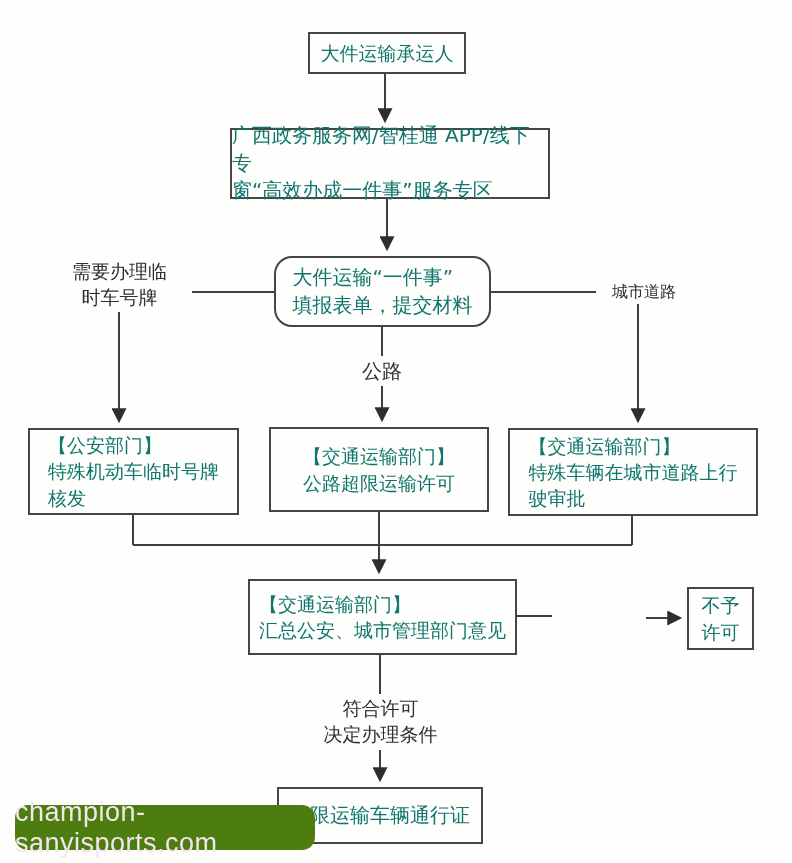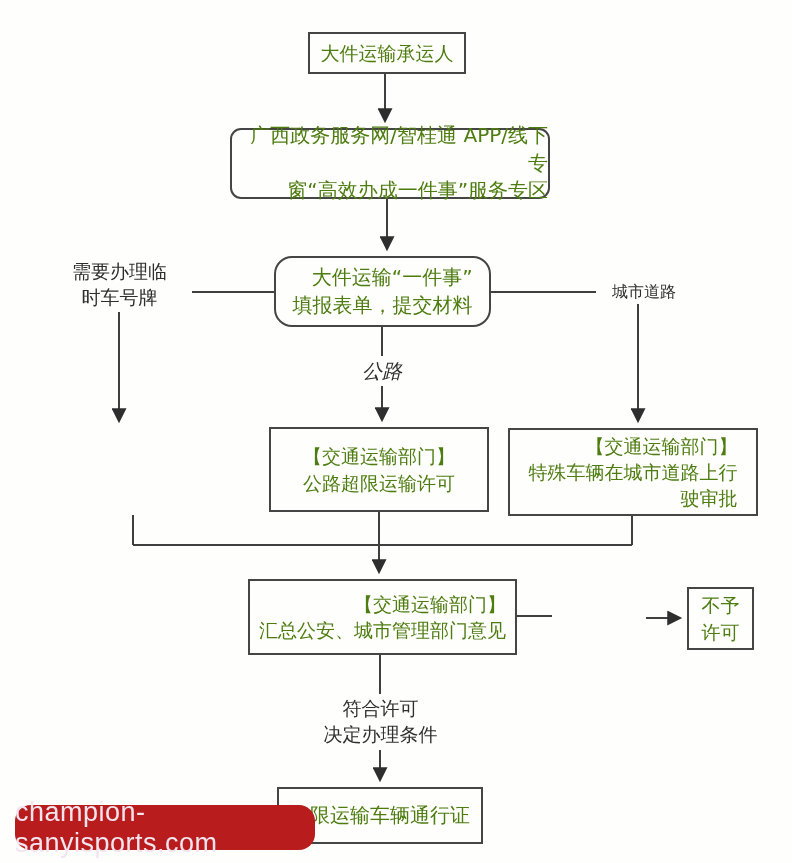--- a/index.html
+++ b/index.html
@@ -12,46 +12,46 @@
   #canvas{
     position:relative;width:792px;height:863px;background:#fefefc;overflow:hidden;
   }
   #connectors{position:absolute;left:0;top:0;width:792px;height:863px;}
   .node{
     position:absolute;
     box-sizing:border-box;
     border:2px solid #454545;
     background:#fefefc;
     display:flex;align-items:center;justify-content:center;
-    text-align:right;
+    text-align:left;
     white-space:pre-line;
     font-size:19px;line-height:1.38;
-    color:#4d7c0f;
+    color:#0f766e;
   }
   .edge-label{
     position:absolute;
     display:flex;align-items:center;justify-content:center;
     text-align:center;white-space:pre-line;
     font-size:19px;line-height:1.35;color:#2e2e2e;
     background:#fefefc;
   }
   
   #node-carrier  {left:308px;top:32px; width:158px;height:42px;}
-  #node-portal   {left:230px;top:128px;width:320px;height:71px;font-size:20px;border-radius:11px;}
+  #node-portal   {left:230px;top:128px;width:320px;height:71px;font-size:20px;}
   #node-form     {left:274px;top:256px;width:217px;height:71px;font-size:20px;border-radius:18px;}
   #node-police   {left:28px; top:428px;width:211px;height:87px;}
   #node-transport{left:269px;top:427px;width:220px;height:85px;}
   #node-city     {left:508px;top:428px;width:250px;height:88px;}
   #node-summary  {left:248px;top:579px;width:269px;height:76px;}
   #node-denied   {left:687px;top:587px;width:67px; height:63px;}
   #node-permit   {left:277px;top:787px;width:206px;height:57px;font-size:20px;}
   
   #label-temp-plate   {left:47px; top:260px;width:145px;height:50px;}
   #label-city-road    {left:596px;top:280px;width:96px; height:24px;font-size:16px;}
-  #label-highway      {left:356px;top:359px;width:52px; height:24px;font-size:20px;font-style:italic;}
+  #label-highway      {left:356px;top:359px;width:52px; height:24px;font-size:20px;}
   #label-not-qualified{left:554px;top:589px;width:90px; height:48px;}
   #label-qualified    {left:308px;top:696px;width:145px;height:52px;}
   
   #watermark{
     position:absolute;left:15px;top:805px;width:300px;height:45px;
     border-radius:16px;
     display:flex;align-items:center;justify-content:center;
     font-size:27px;letter-spacing:0.5px;
     font-family:"Liberation Sans","DejaVu Sans",sans-serif;
     z-index:5;
@@ -95,20 +95,23 @@
   </svg>
 
   <div class="node" id="node-carrier">大件运输承运人</div>
 
   <div class="node" id="node-portal">广西政务服务网/智桂通 APP/线下专
 窗“高效办成一件事”服务专区</div>
 
   <div class="node" id="node-form">大件运输“一件事”
 填报表单，提交材料</div>
 
+  <div class="node" id="node-police">【公安部门】
+特殊机动车临时号牌
+核发</div>
 
   <div class="node" id="node-transport">【交通运输部门】
 公路超限运输许可</div>
 
   <div class="node" id="node-city">【交通运输部门】
 特殊车辆在城市道路上行
 驶审批</div>
 
   <div class="node" id="node-summary">【交通运输部门】
 汇总公安、城市管理部门意见</div>
@@ -122,15 +125,15 @@
 时车号牌</div>
 
   <div class="edge-label" id="label-highway">公路</div>
 
   <div class="edge-label" id="label-city-road">城市道路</div>
 
 
   <div class="edge-label" id="label-qualified">符合许可
 决定办理条件</div>
 
-  <div id="watermark" style="background: #b91c1c; color: rgb(243, 229, 240);">champion-sanyisports.com</div>
+  <div id="watermark" style="background: #4d7c0f; color: rgb(243, 229, 240); border-radius: 13px;">champion-sanyisports.com</div>
 
 </div>
 
 </body></html>

